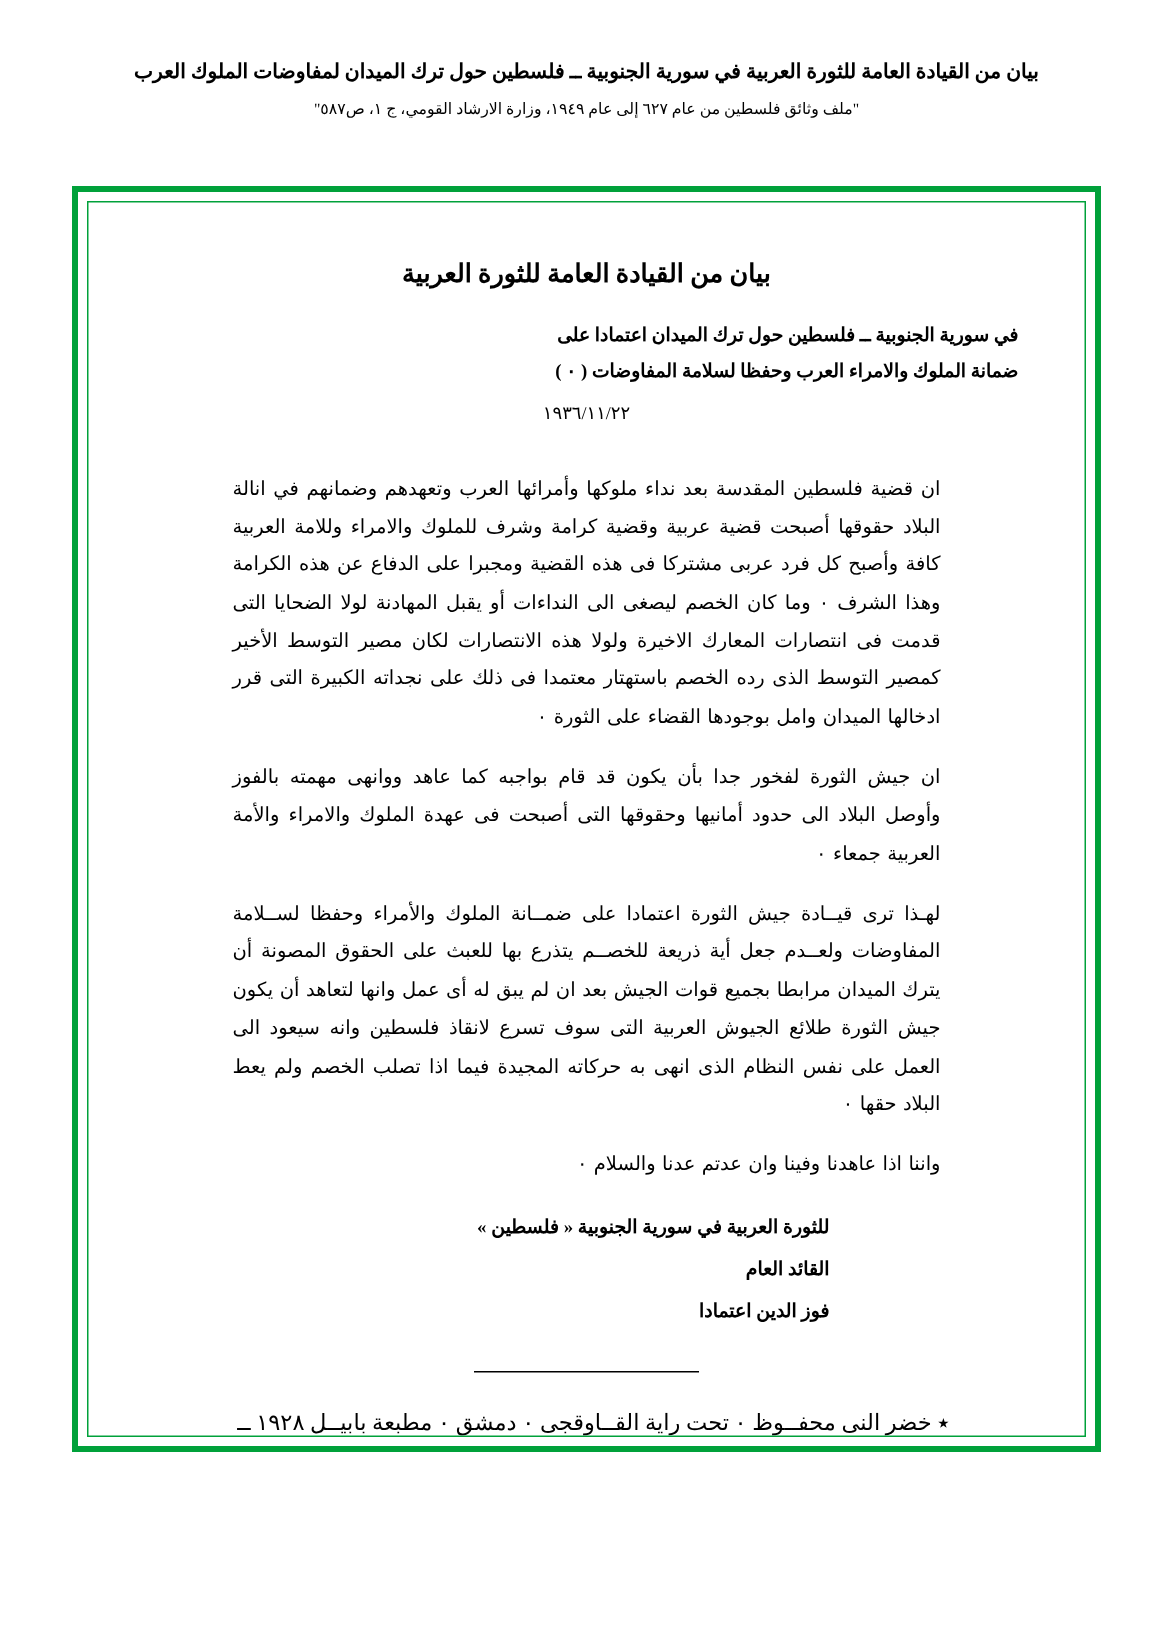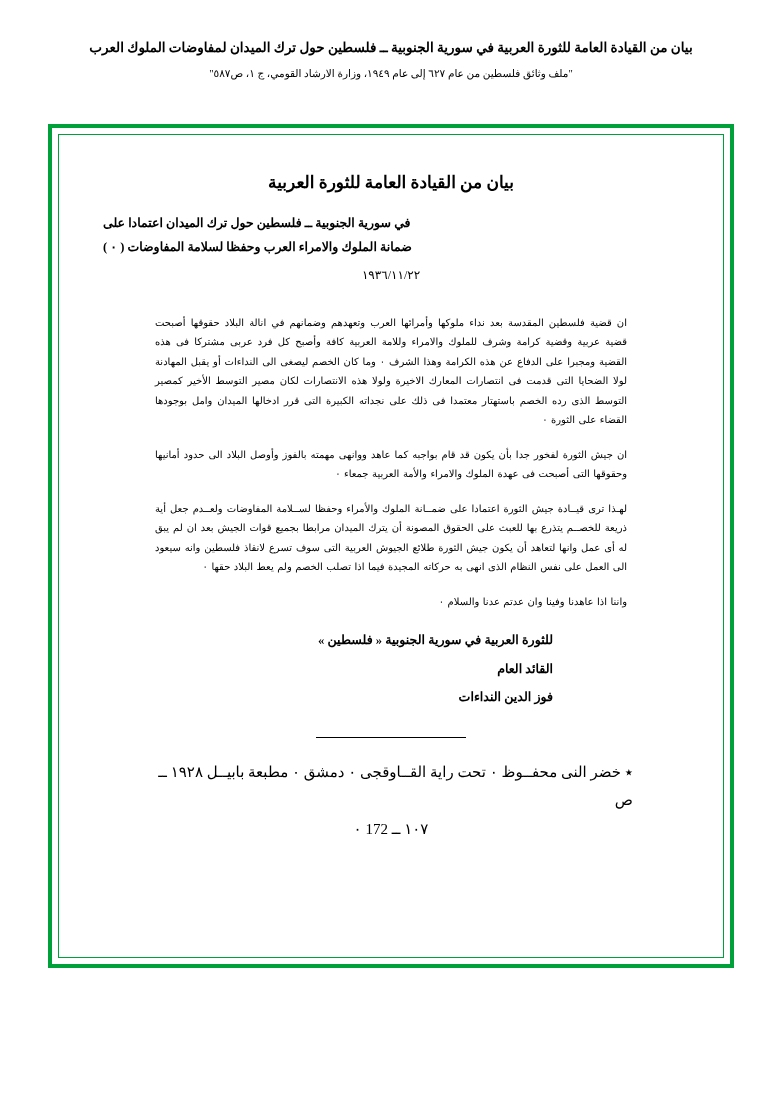--- a/index.html
+++ b/index.html
@@ -61,39 +61,39 @@
   }
   
   .t-main {
     text-align: center;
     font-size: 17px;
     font-weight: bold;
     line-height: 1.6;
     margin-bottom: 16px;
   }
   .t-sub {
-    text-align: left;
+    text-align: right;
     font-size: 12.5px;
     font-weight: bold;
     line-height: 1.9;
   }
   .t-date {
     text-align: center;
     font-size: 12px;
     font-weight: normal;
     margin-top: 8px;
     letter-spacing: 0.5px;
   }
   
   .body-block {
     margin-top: 30px;
     padding: 0 52px 0 52px;
   }
   .para {
-    font-size: 10px;
+    font-size: 13px;
     line-height: 1.95;
     text-align: justify;
     text-align-last: right;
     margin-bottom: 15px;
     word-spacing: 1px;
   }
   .para.last-center { margin-bottom: 10px; }
   .closing {
     margin-top: 16px;
     padding-right: 74px;
@@ -136,21 +136,21 @@
 
       <div class="body-block">
         <p class="para">ان قضية فلسطين المقدسة بعد نداء ملوكها وأمرائها العرب وتعهدهم وضمانهم في انالة البلاد حقوقها أصبحت قضية عربية وقضية كرامة وشرف للملوك والامراء وللامة العربية كافة وأصبح كل فرد عربى مشتركا فى هذه القضية ومجبرا على الدفاع عن هذه الكرامة وهذا الشرف ٠ وما كان الخصم ليصغى الى النداءات أو يقبل المهادنة لولا الضحايا التى قدمت فى انتصارات المعارك الاخيرة ولولا هذه الانتصارات لكان مصير التوسط الأخير كمصير التوسط الذى رده الخصم باستهتار معتمدا فى ذلك على نجداته الكبيرة التى قرر ادخالها الميدان وامل بوجودها القضاء على الثورة ٠</p>
         <p class="para">ان جيش الثورة لفخور جدا بأن يكون قد قام بواجبه كما عاهد ووانهى مهمته بالفوز وأوصل البلاد الى حدود أمانيها وحقوقها التى أصبحت فى عهدة الملوك والامراء والأمة العربية جمعاء ٠</p>
         <p class="para">لهـذا ترى قيــادة جيش الثورة اعتمادا على ضمــانة الملوك والأمراء وحفظا لســلامة المفاوضات ولعــدم جعل أية ذريعة للخصــم يتذرع بها للعبث على الحقوق المصونة أن يترك الميدان مرابطا بجميع قوات الجيش بعد ان لم يبق له أى عمل وانها لتعاهد أن يكون جيش الثورة طلائع الجيوش العربية التى سوف تسرع لانقاذ فلسطين وانه سيعود الى العمل على نفس النظام الذى انهى به حركاته المجيدة فيما اذا تصلب الخصم ولم يعط البلاد حقها ٠</p>
         <p class="para last-center">واننا اذا عاهدنا وفينا وان عدتم عدنا والسلام ٠</p>
 
         <div class="closing">
           <div>للثورة العربية في سورية الجنوبية « فلسطين »</div>
           <div>القائد العام</div>
-          <div>فوز الدين النداءات</div>
+          <div>فوز الدين اعتمادا</div>
         </div>
       </div>
 
       <div class="sig-rule"></div>
 
       <div class="footnote">
         <div class="fn-line1">٭ خضر النى محفــوظ ٠ تحت راية القــاوقجى ٠ دمشق ٠ مطبعة بابيــل ١٩٢٨ ــ ص</div>
         <div class="fn-line2">١٠٧ ــ 172 ٠</div>
       </div>
 

